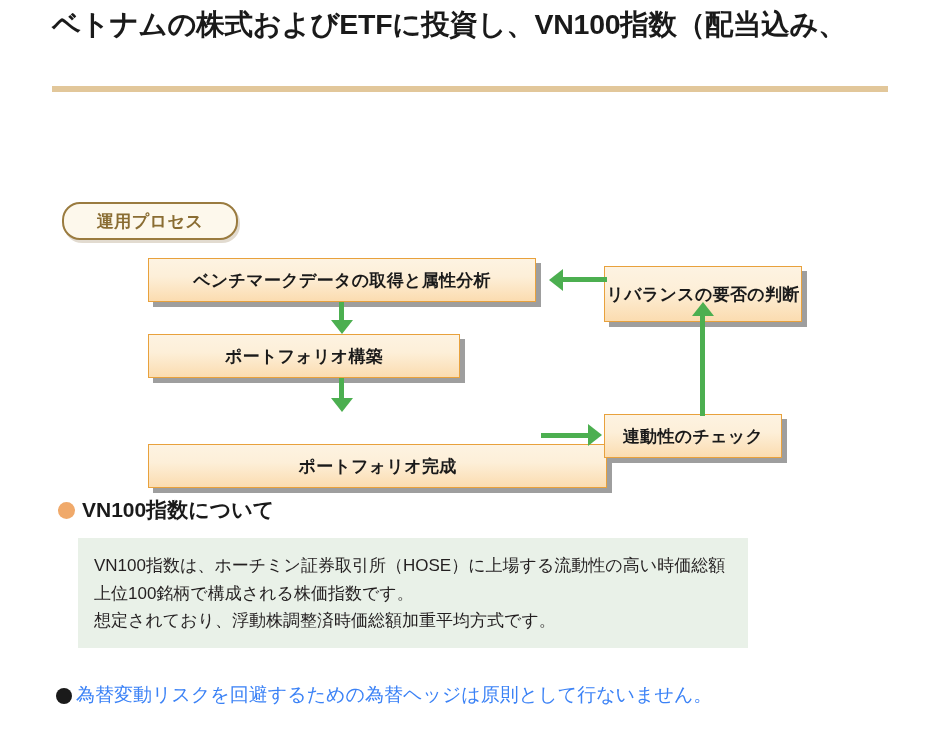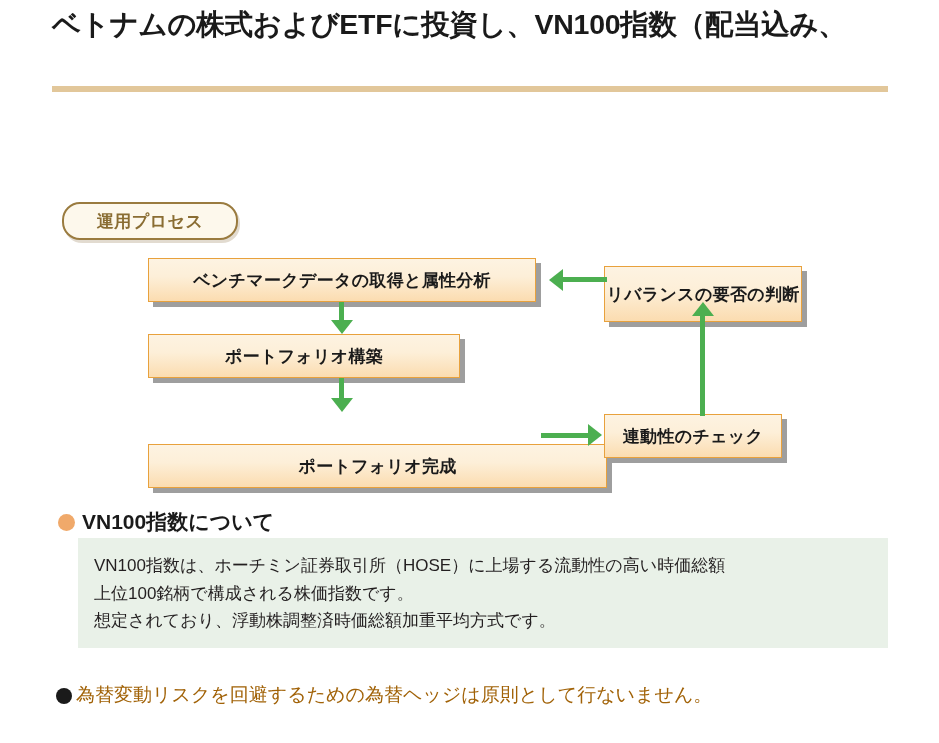--- a/index.html
+++ b/index.html
@@ -134,41 +134,40 @@
     width: 0; height: 0;
   }
 
   
   .vn-heading {
     position: absolute;
     left: 58px;
     top: 496px;
     display: flex;
     align-items: center;
-    margin-top: 12px;
   }
   .bullet-orange {
     width: 17px; height: 17px;
     border-radius: 50%;
     background: #f0a96a;
     margin-right: 7px;
     flex: none;
   }
   .vn-heading-text {
     font-size: 21px;
     font-weight: bold;
     color: #1a1a1a;
   }
 
   
   .green-panel {
     position: absolute;
     left: 78px;
     top: 538px;
-    width: 810px;
+    width: 670px;
     height: 110px;
     background: #e9f1e8;
     box-sizing: border-box;
     padding: 14px 0 0 16px;
   }
   .green-panel-line {
     font-size: 17px;
     line-height: 1.62;
     color: #231f20;
     white-space: pre;
@@ -185,21 +184,21 @@
   .bullet-black {
     width: 16px; height: 16px;
     border-radius: 50%;
     background: #1a1a1a;
     margin-right: 4px;
     margin-top: 5px;
     flex: none;
   }
   .bottom-note-text {
     font-size: 19px;
-    color: #a16207;
+    color: #3b82f6;
     line-height: 1.3;
   }
 </style>
 </head>
 <body>
 
 <div class="title-block">
   <div class="title-text">ベトナムの株式およびETFに投資し、VN100指数（配当込み、</div>
 </div>
 <div class="title-rule"></div>

